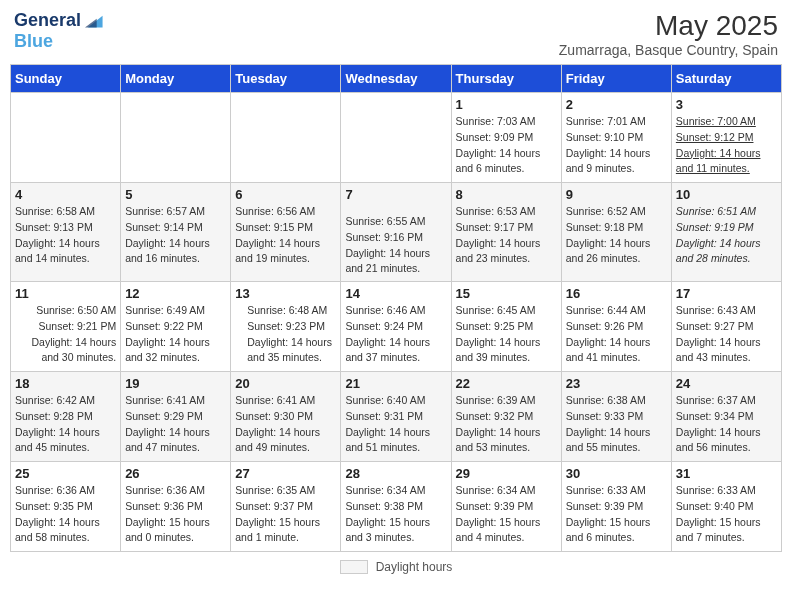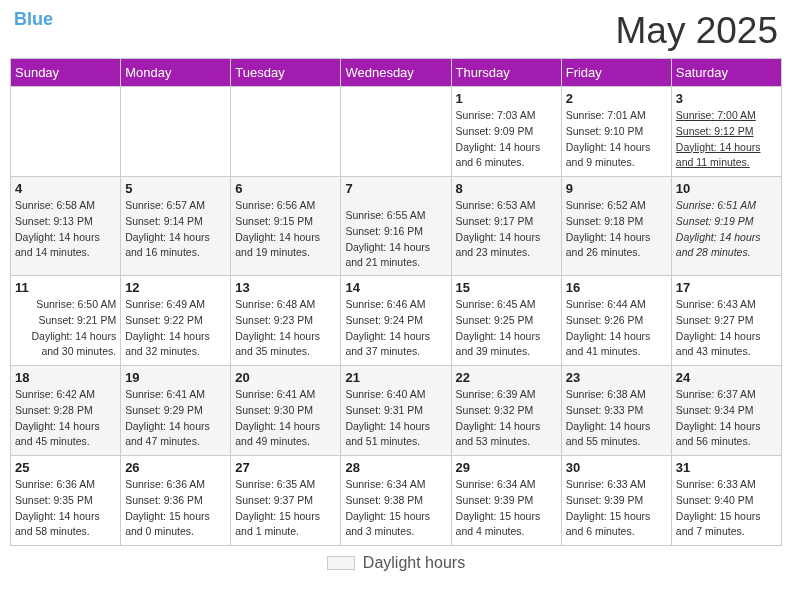--- a/index.html
+++ b/index.html
@@ -33,40 +33,40 @@
     }
     .logo-icon {
       width: 22px;
       height: 22px;
       margin-left: 1px;
     }
     .title-area {
       text-align: right;
     }
     .month-title {
-      font-size: 37px;
+      font-size: 28px;
       color: #333;
       font-weight: normal;
     }
     .location {
       font-size: 14px;
       color: #555;
     }
     table {
       width: 100%;
       border-collapse: collapse;
       font-size: 11px;
     }
     thead tr th {
-      background-color: #a21caf;
+      background-color: #1d4ed8;
       color: #fff;
       padding: 6px 4px;
       text-align: left;
       font-size: 13px;
-      font-weight: normal;
+      font-weight: bold;
       border: 1px solid #ccc;
     }
     tbody tr td {
       border: 1px solid #ccc;
       vertical-align: top;
       padding: 4px;
       height: 90px;
       width: calc(100% / 7);
       background: #fff;
     }
@@ -86,44 +86,52 @@
     }
     .empty-cell {
       background: #fff !important;
     }
     .footer {
       margin-top: 8px;
       display: flex;
       justify-content: center;
       align-items: center;
       gap: 8px;
-      font-size: 16px;
+      font-size: 12px;
       color: #555;
     }
     .footer-swatch {
       width: 28px;
       height: 14px;
       background: #f5f5f5;
       border: 1px solid #ccc;
       display: inline-block;
     }
   </style>
 </head>
 <body>
 
 <div class="header">
   <div class="logo">
     <div>
+      <div style="display:flex;align-items:center;">
+        <span class="logo-text">General</span>
+        <svg class="logo-icon" viewBox="0 0 30 22">
+          <polygon points="8,20 28,4 28,20" fill="#4da6e0"></polygon>
+          <polygon points="4,20 20,8 20,20" fill="#1a3a6b" opacity="0.7"></polygon>
+        </svg>
+      </div>
       <div style="display:flex;">
         <span class="logo-text"><span>Blue</span></span>
       </div>
     </div>
   </div>
   <div class="title-area">
     <div class="month-title">May 2025</div>
+    <div class="location">Zumarraga, Basque Country, Spain</div>
   </div>
 </div>
 
 <table>
   <thead>
     <tr>
     <th>Sunday</th>
         <th>Monday</th>
         <th>Tuesday</th>
         <th>Wednesday</th>
@@ -221,21 +229,21 @@
         </td>
         <td>
           <div class="day-num">12</div>
           <div class="day-detail" style="white-space: pre-line;">Sunrise: 6:49 AM
 Sunset: 9:22 PM
 Daylight: 14 hours
 and 32 minutes.</div>
         </td>
         <td>
           <div class="day-num">13</div>
-          <div class="day-detail" style="white-space: pre-line;">Sunrise: 6:48 AM
+          <div class="day-detail" style="white-space: pre-line; margin-left: 12px;">Sunrise: 6:48 AM
 Sunset: 9:23 PM
 Daylight: 14 hours
 and 35 minutes.</div>
         </td>
         <td>
           <div class="day-num">14</div>
           <div class="day-detail" style="white-space: pre-line;">Sunrise: 6:46 AM
 Sunset: 9:24 PM
 Daylight: 14 hours
 and 37 minutes.</div>

